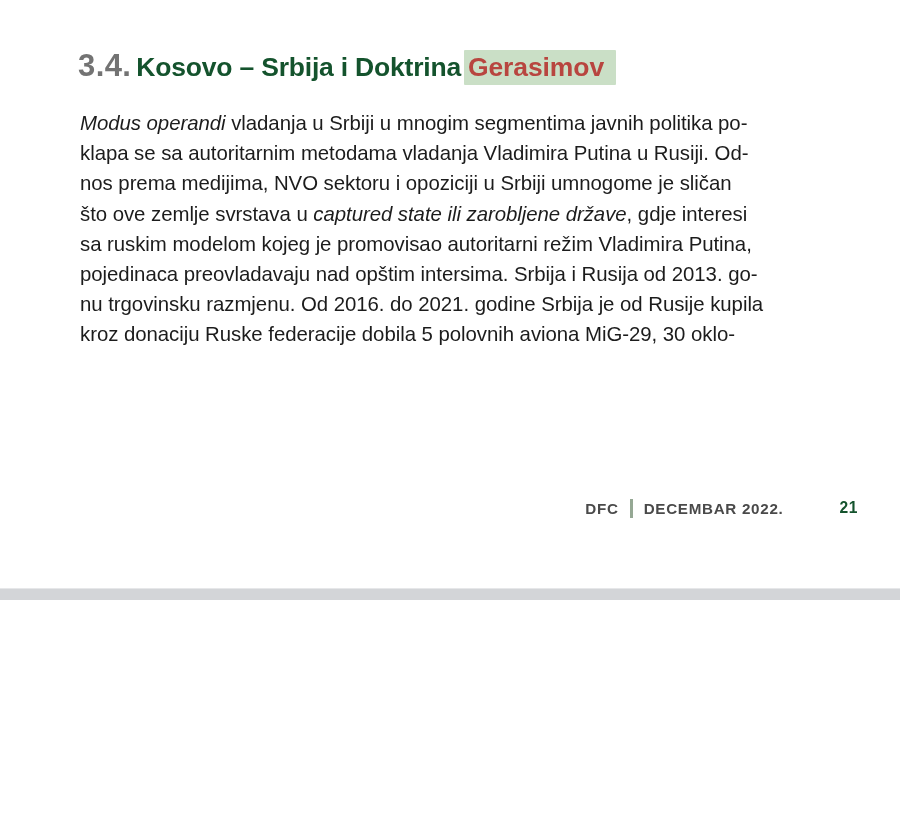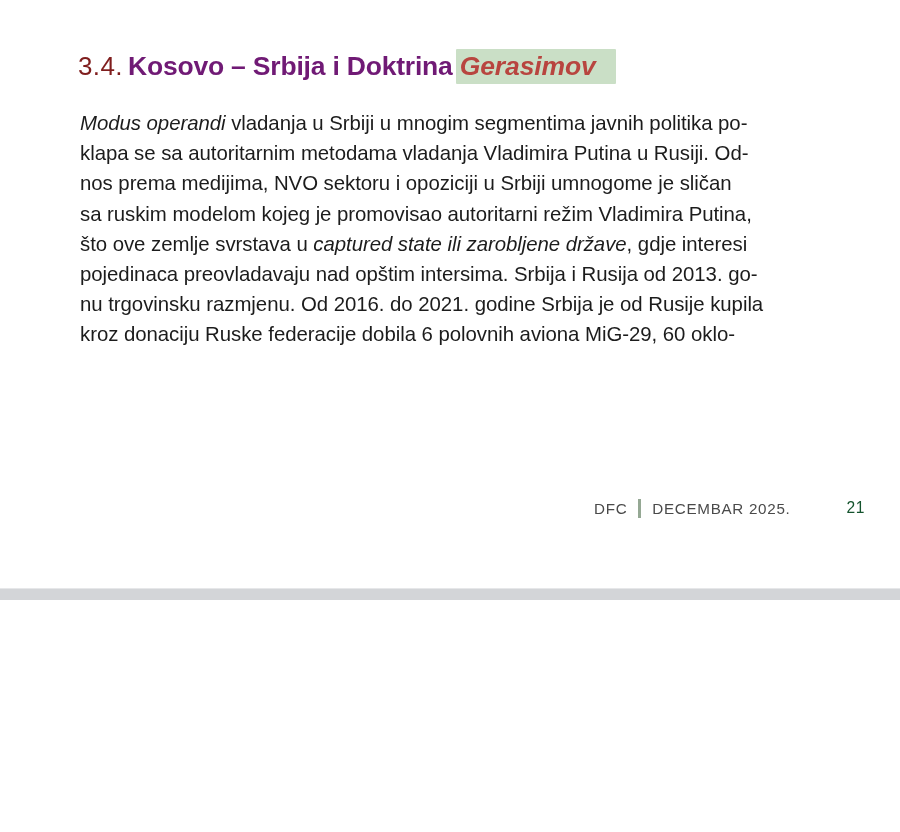--- a/index.html
+++ b/index.html
@@ -52,39 +52,38 @@
     position: absolute;
     left: 78px;
     top: 27px;
     width: 760px;
     font-size: 26.5px;
     line-height: 34px;
     white-space: nowrap;
     letter-spacing: -0.1px;
   }
   .heading-number {
-    font-weight: 400;
-    color: #7f1d1d;
-    font-size: 26px;
+    font-weight: 700;
+    color: #737373;
+    font-size: 31px;
     letter-spacing: 0.4px;
   }
   .heading-main {
     font-weight: bold;
-    color: #701a75;
+    color: #14532d;
     margin-left: 5px;
     letter-spacing: -0.2px;
   }
   .heading-highlight {
     font-weight: bold;
     color: #b8453f;
     background: #cadfc6;
-    padding: 2px 20px 3px 4px;
+    padding: 2px 12px 3px 4px;
     margin-left: 3px;
     border-radius: 1px;
-    font-style: italic;
   }
 
   
   .body-block {
     position: absolute;
     left: 80px;
     top: 108px;
     width: 712px;
   }
   .body-line {
@@ -94,24 +93,25 @@
     white-space: nowrap;
     letter-spacing: -0.05px;
   }
   .it {
     font-style: italic;
   }
 
   
   .page-footer {
     position: absolute;
-    left: 75px;
+    left: 68px;
     top: 496px;
     width: 790px;
     height: 24px;
+    font-weight: bold;
   }
   .footer-inner {
     position: absolute;
     right: 0;
     top: 0;
     display: flex;
     align-items: center;
     height: 24px;
   }
   .footer-brand,
@@ -148,41 +148,41 @@
     <div class="body-line">
       <span class="it">Modus operandi</span><span> vladanja u Srbiji u mnogim segmentima javnih politika po-</span>
     </div>
     <div class="body-line">
       <span>klapa se sa autoritarnim metodama vladanja Vladimira Putina  u  Rusiji. Od-</span>
     </div>
     <div class="body-line">
       <span>nos prema medijima, NVO sektoru i opoziciji u Srbiji umnogome je sličan</span>
     </div>
     <div class="body-line">
-      <span>sa ruskim modelom kojeg je promovisao autoritarni režim Vladimira Putina,</span>
+      <span>što ove zemlje svrstava u </span><span class="it">captured state ili zarobljene države</span><span>, gdje interesi</span>
     </div>
     <div class="body-line">
-      <span>što ove zemlje svrstava u </span><span class="it">captured state ili zarobljene države</span><span>, gdje interesi</span>
+      <span>sa ruskim modelom kojeg je promovisao autoritarni režim Vladimira Putina,</span>
     </div>
     <div class="body-line">
       <span>pojedinaca preovladavaju nad opštim intersima. Srbija i Rusija od 2013. go-</span>
     </div>
     <div class="body-line">
       <span>nu trgovinsku razmjenu. Od 2016. do 2021. godine Srbija je od Rusije kupila</span>
     </div>
     <div class="body-line">
-      <span>kroz donaciju  Ruske federacije dobila 6 polovnih aviona MiG-29, 60 oklo-</span>
+      <span>kroz donaciju  Ruske federacije dobila 5 polovnih aviona MiG-29, 30 oklo-</span>
     </div>
   </div>
 
   <div class="page-footer">
     <div class="footer-inner">
       <span class="footer-brand">DFC</span>
       <span class="footer-rule"></span>
-      <span class="footer-date">DECEMBAR 2025.</span>
+      <span class="footer-date">DECEMBAR 2022.</span>
       <span class="footer-pagenum">21</span>
     </div>
   </div>
 
 </div>
 
 <div class="page-gap"></div>
 
 <div class="page-sheet" id="page-lower">
   

